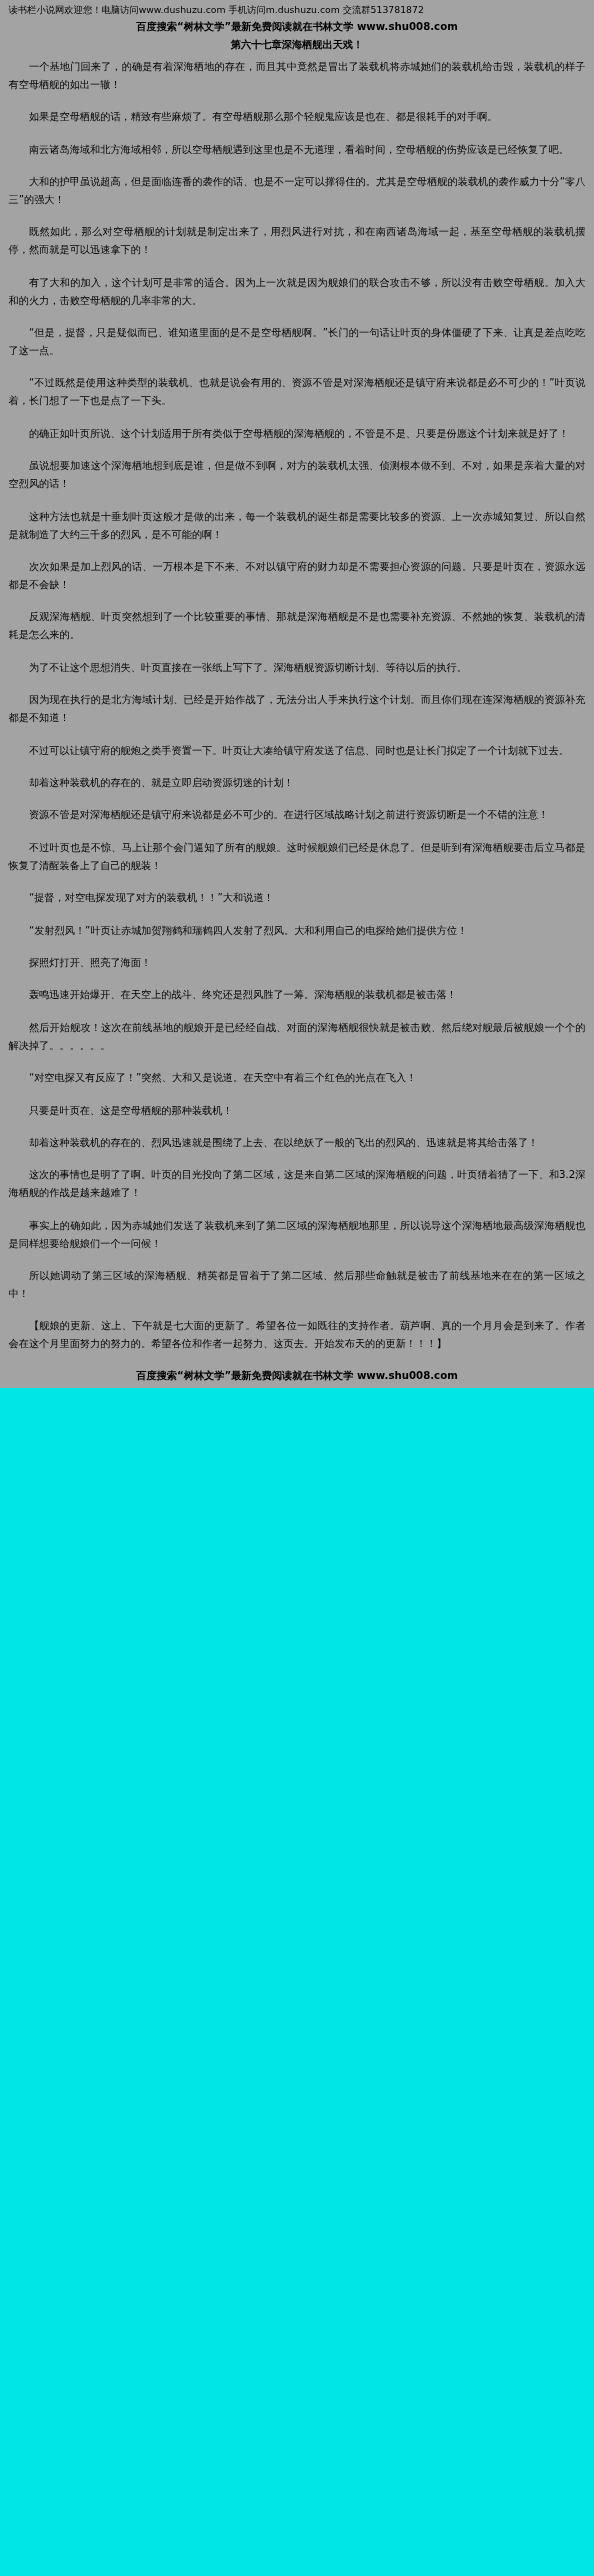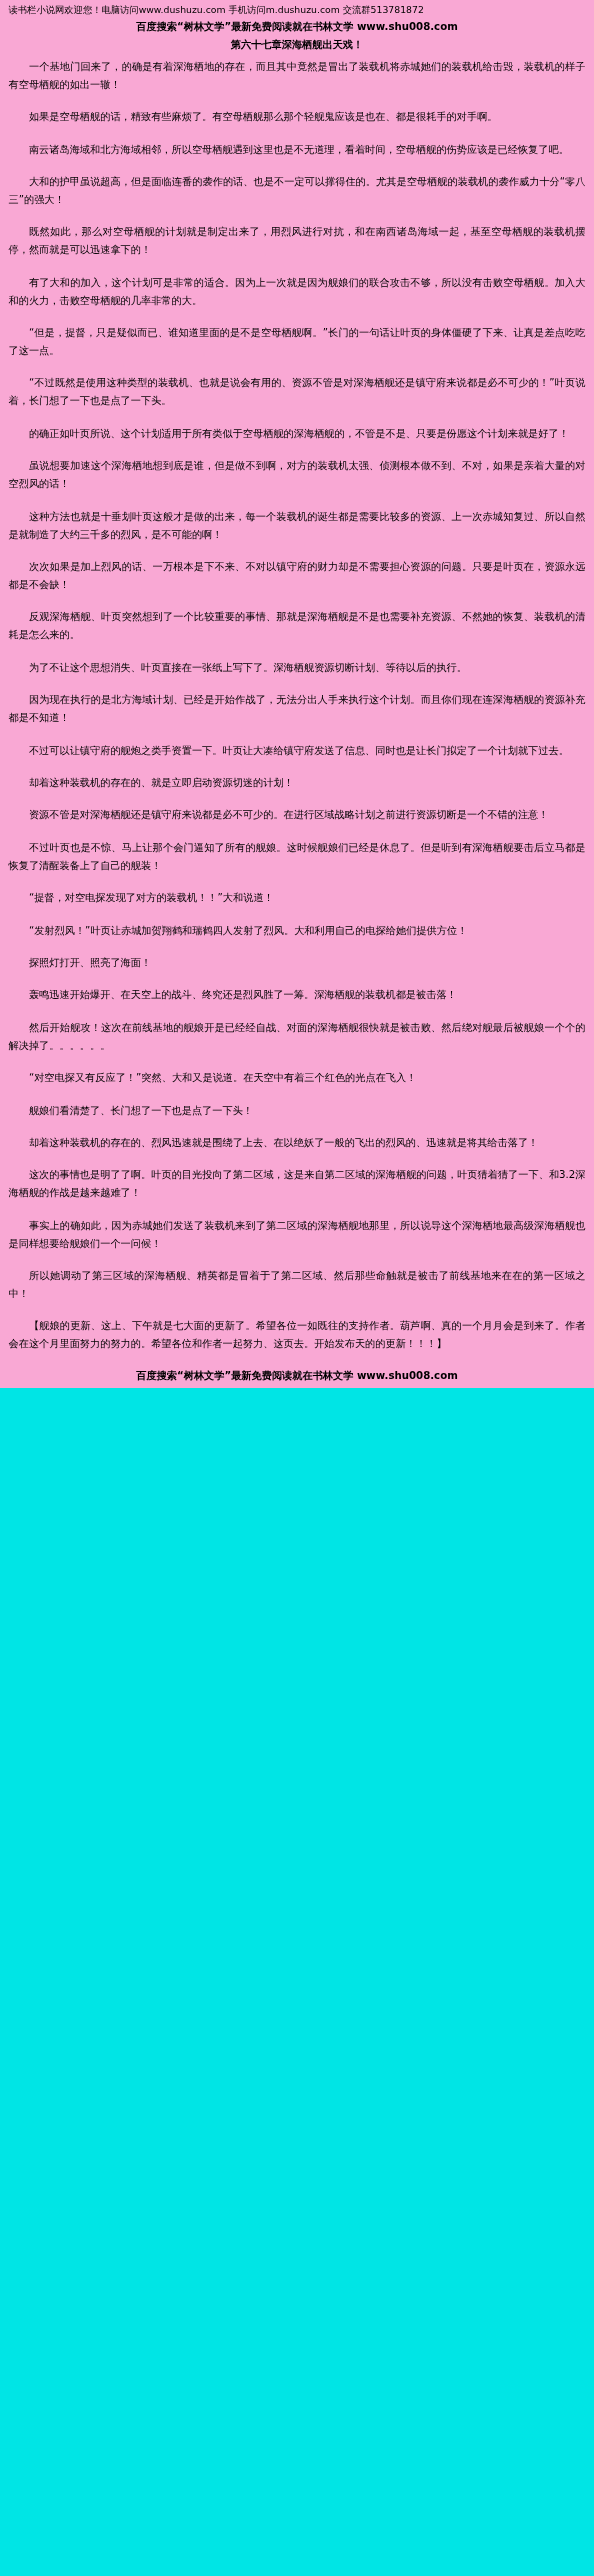--- a/index.html
+++ b/index.html
@@ -9,21 +9,21 @@
   }
   body {
     width: 594px;
     font-family: "DejaVu Sans", "Liberation Sans", sans-serif;
     color: #000000;
   }
   .page {
     width: 594px;
     box-sizing: border-box;
     padding: 3.4px 8.5px 5.1px 8.5px;
-    background: #f9a8d4;
+    background: #a3a3a3;
   }
   .topbar {
     font-size: 9.3px;
     line-height: 13.6px;
     color: #000;
     margin: 0 0 1.7px 0;
     white-space: nowrap;
   }
   .headline {
     text-align: center;
@@ -85,21 +85,21 @@
     <p>不过可以让镇守府的舰炮之类手资置一下。叶页让大凑给镇守府发送了信息、同时也是让长门拟定了一个计划就下过去。</p>
     <p>却着这种装载机的存在的、就是立即启动资源切迷的计划！</p>
     <p>资源不管是对深海栖舰还是镇守府来说都是必不可少的。在进行区域战略计划之前进行资源切断是一个不错的注意！</p>
     <p>不过叶页也是不惊、马上让那个会门逼知了所有的舰娘。这时候舰娘们已经是休息了。但是听到有深海栖舰要击后立马都是恢复了清醒装备上了自己的舰装！</p>
     <p>“提督，对空电探发现了对方的装载机！！”大和说道！</p>
     <p>“发射烈风！”叶页让赤城加贺翔鹤和瑞鹤四人发射了烈风。大和利用自己的电探给她们提供方位！</p>
     <p>探照灯打开、照亮了海面！</p>
     <p>轰鸣迅速开始爆开、在天空上的战斗、终究还是烈风胜了一筹。深海栖舰的装载机都是被击落！</p>
     <p>然后开始舰攻！这次在前线基地的舰娘开是已经经自战、对面的深海栖舰很快就是被击败、然后绕对舰最后被舰娘一个个的解决掉了。。。。。。</p>
     <p>“对空电探又有反应了！”突然、大和又是说道。在天空中有着三个红色的光点在飞入！</p>
-    <p>舰娘们看清楚了、长门想了一下也是点了一下头！</p>
+    <p>只要是叶页在、这是空母栖舰的那种装载机！</p>
     <p>却着这种装载机的存在的、烈风迅速就是围绕了上去、在以绝妖了一般的飞出的烈风的、迅速就是将其给击落了！</p>
     <p>这次的事情也是明了了啊。叶页的目光投向了第二区域，这是来自第二区域的深海栖舰的问题，叶页猜着猜了一下、和3.2深海栖舰的作战是越来越难了！</p>
     <p>事实上的确如此，因为赤城她们发送了装载机来到了第二区域的深海栖舰地那里，所以说导这个深海栖地最高级深海栖舰也是同样想要给舰娘们一个一问候！</p>
     <p>所以她调动了第三区域的深海栖舰、精英都是冒着于了第二区域、然后那些命触就是被击了前线基地来在在的第一区域之中！</p>
     <p>【舰娘的更新、这上、下午就是七大面的更新了。希望各位一如既往的支持作者。葫芦啊、真的一个月月会是到来了。作者会在这个月里面努力的努力的。希望各位和作者一起努力、这页去。开始发布天的的更新！！！】</p>
   </div>
 
   <div class="footerline">百度搜索“树林文学”最新免费阅读就在书林文学 www.shu008.com</div>
 
 </div>

